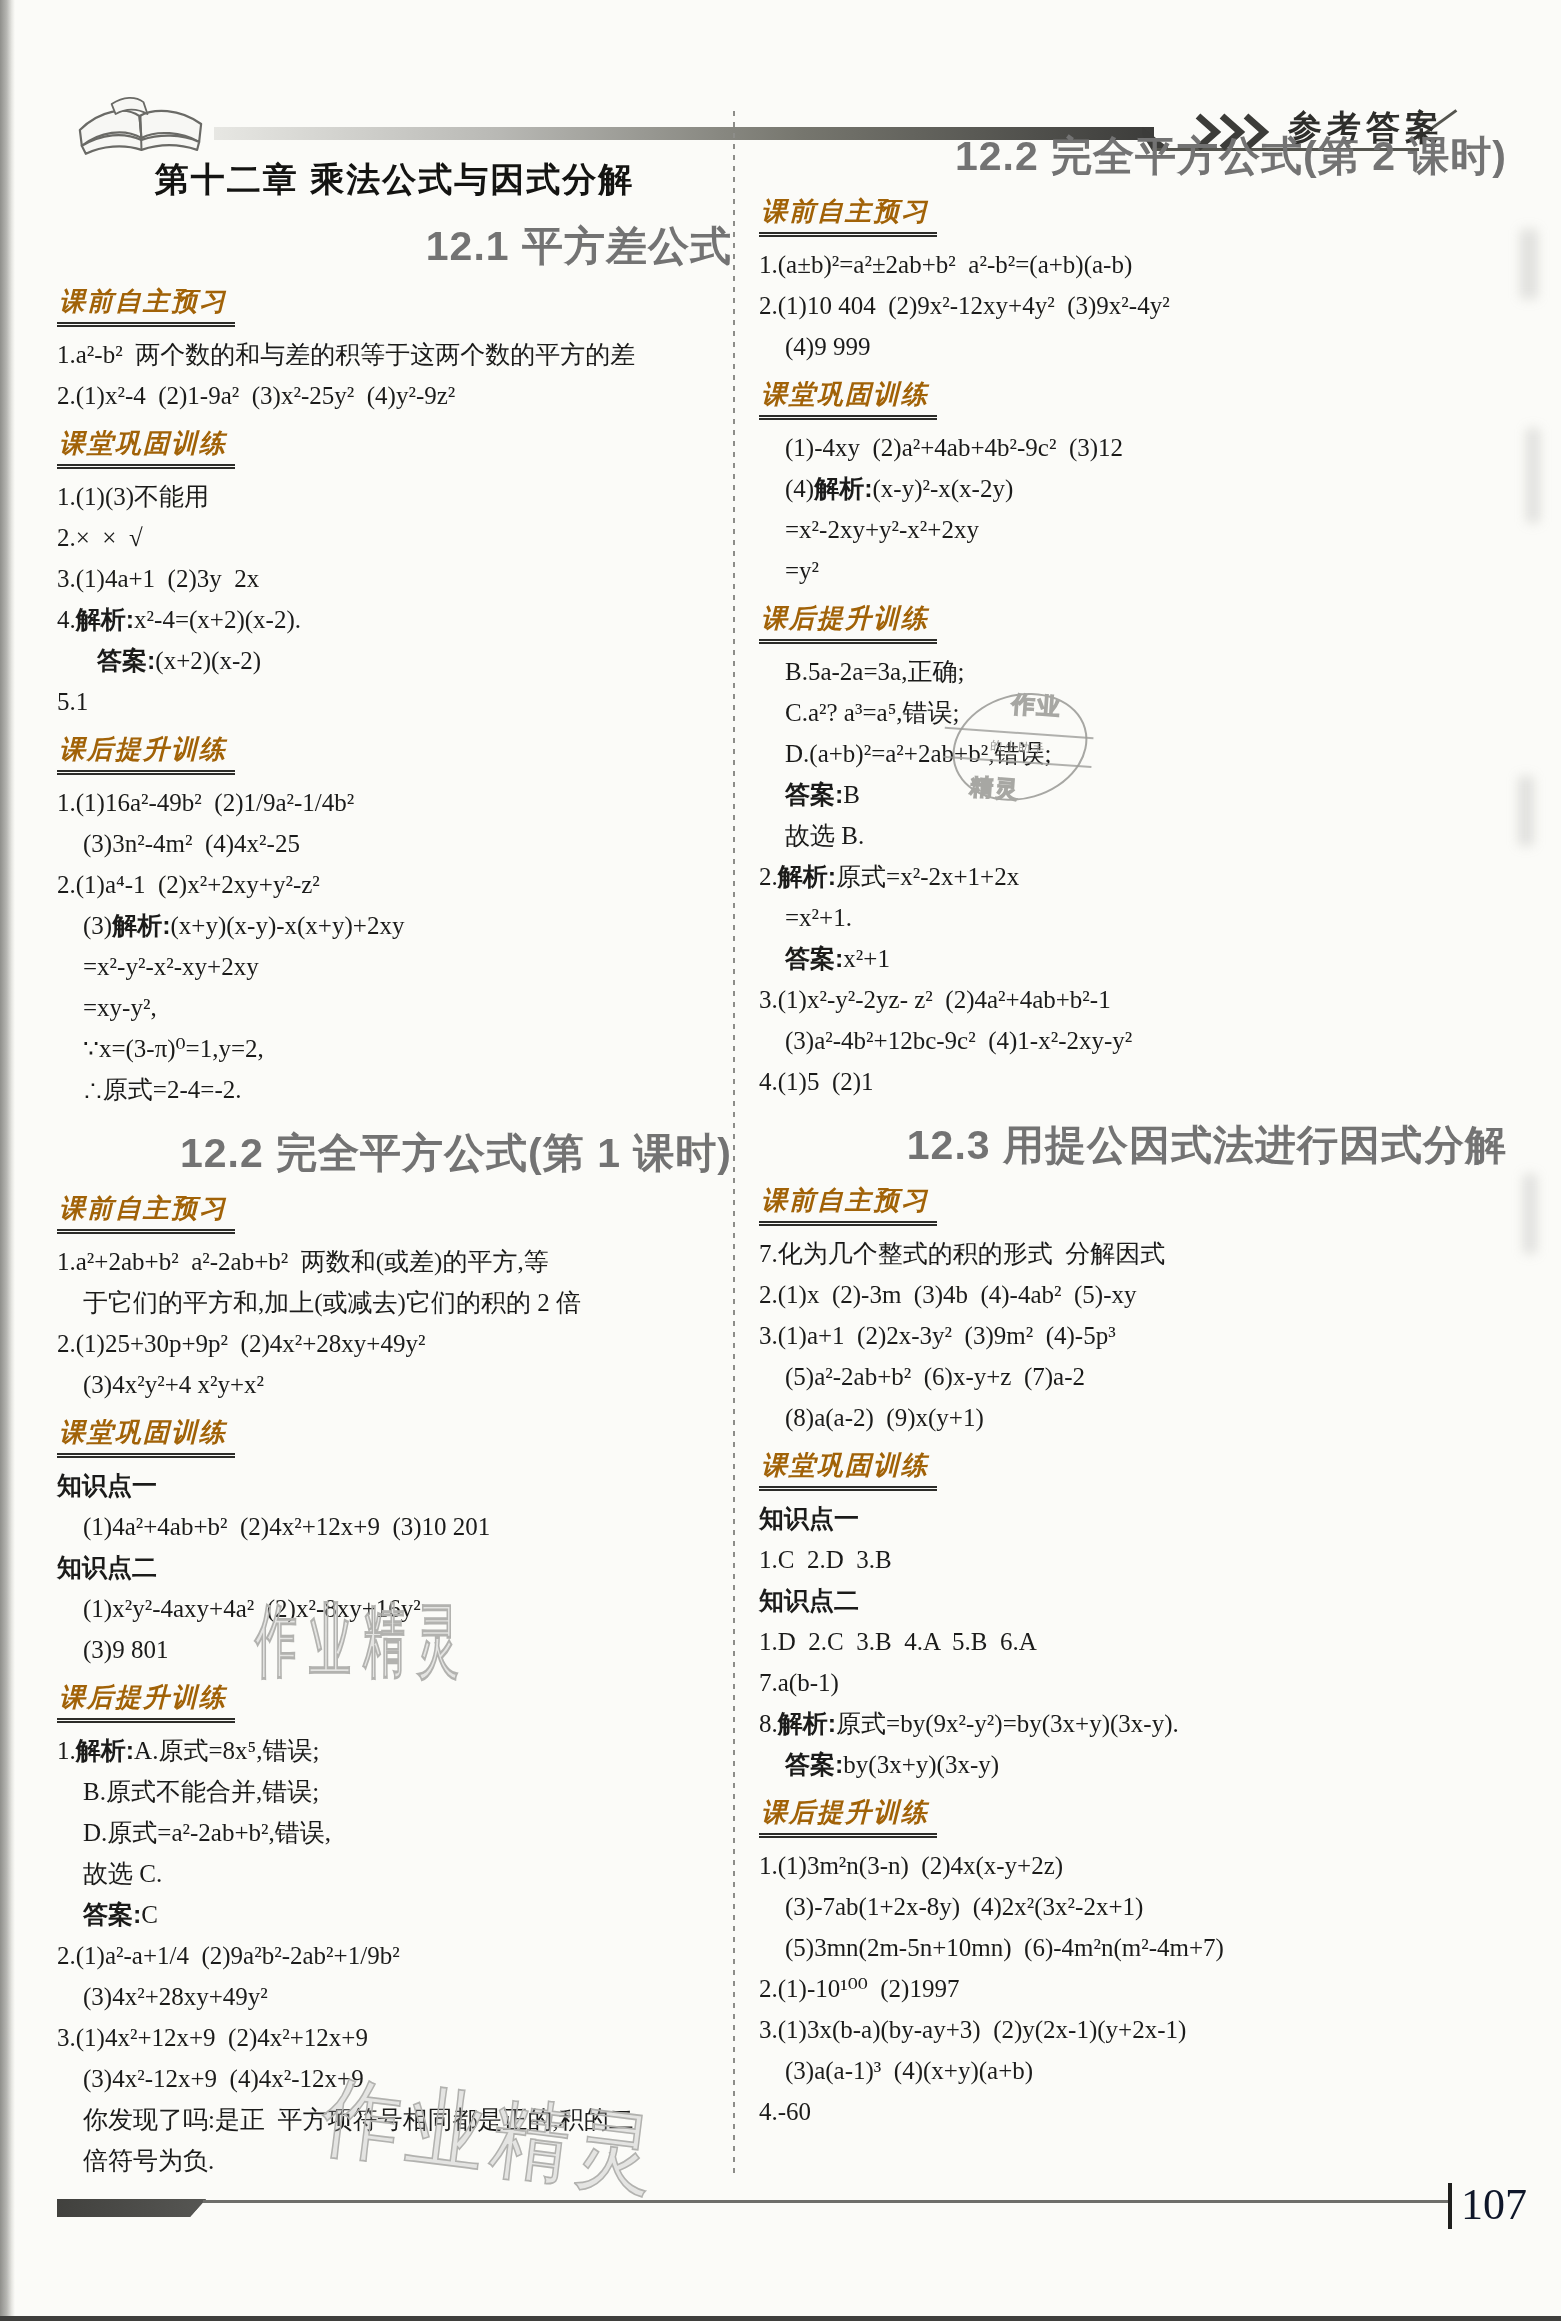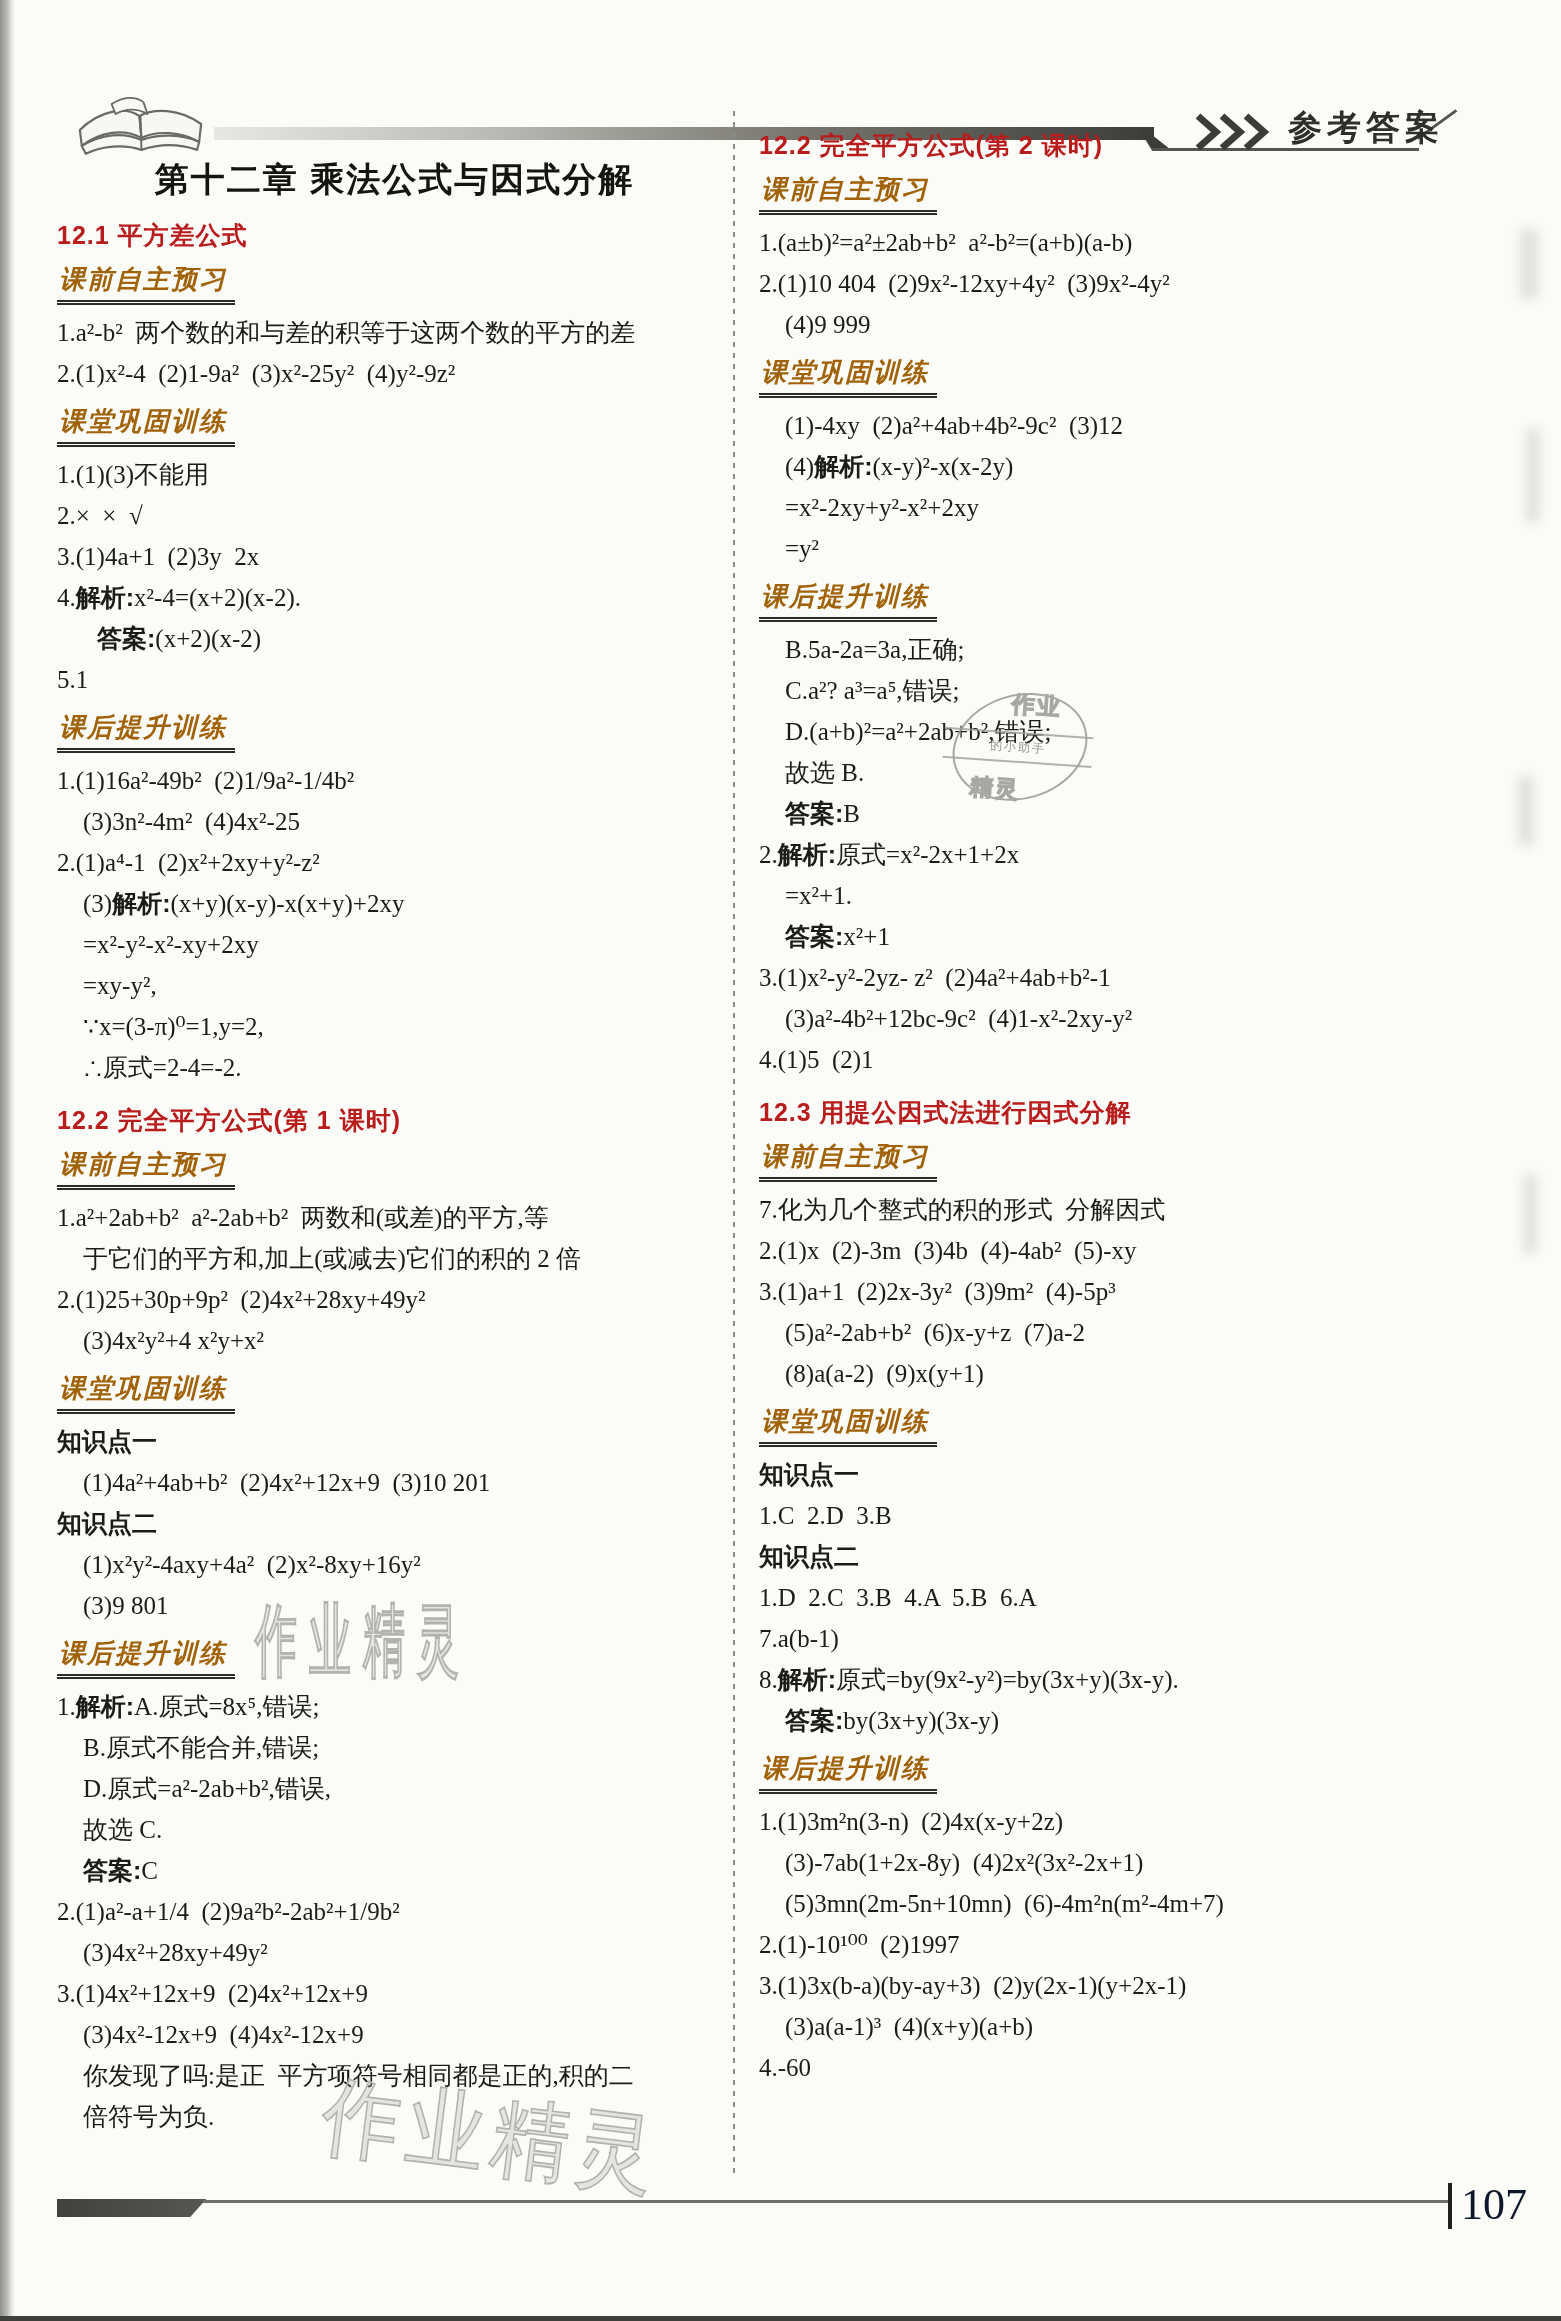--- a/index.html
+++ b/index.html
@@ -24,21 +24,21 @@
   
   .divider{position:absolute;left:733px;top:111px;width:2px;height:2068px;
     background:repeating-linear-gradient(to bottom,#8d8d89 0 5px,transparent 5px 11px);}
   
   .col{position:absolute;color:#1b1b1a;}
   #col-left{left:57px;top:155px;width:675px;}
   #col-right{left:759px;top:113px;width:748px;}
   .chapter-title{font-family:"Liberation Sans","DejaVu Sans",sans-serif;font-weight:700;
     font-size:34px;text-align:center;color:#141412;margin:2px 0 8px;letter-spacing:2px;}
   .sec-title{font-family:"Liberation Sans","DejaVu Sans",sans-serif;font-weight:700;
-    font-size:25px;text-align:left;color:#b91c1c;margin:16px 0 10px;letter-spacing:1px;}
+    font-size:41px;text-align:right;color:#737373;margin:16px 0 10px;letter-spacing:1px;}
   .subwrap{margin:10px 0 7px;}
   .subheader{display:inline-block;font-family:"Liberation Sans","DejaVu Sans",sans-serif;
     font-weight:700;font-style:italic;font-size:26px;color:#a16207;
     padding:0 8px 3px 2px;border-bottom:5px double #2c2c29;letter-spacing:2px;}
   .line{font-size:25px;line-height:41px;white-space:pre-wrap;}
   .line .bseg{font-family:"Liberation Sans","DejaVu Sans",sans-serif;font-weight:700;margin-top:40px;}
   .ind1{padding-left:26px;}
   .ind2{padding-left:40px;}
   
   .ftr-thick{position:absolute;left:57px;top:2199px;width:149px;height:18px;
@@ -160,22 +160,22 @@
       <div class="line ind1"><span>(4)9 999</span></div>
       <div class="subwrap"><span class="subheader">课堂巩固训练</span></div>
       <div class="line ind1"><span>(1)-4xy  (2)a²+4ab+4b²-9c²  (3)12</span></div>
       <div class="line ind1"><span>(4)</span><span class="bseg">解析:</span><span>(x-y)²-x(x-2y)</span></div>
       <div class="line ind1"><span>=x²-2xy+y²-x²+2xy</span></div>
       <div class="line ind1"><span>=y²</span></div>
       <div class="subwrap"><span class="subheader">课后提升训练</span></div>
       <div class="line ind1"><span>B.5a-2a=3a,正确;</span></div>
       <div class="line ind1"><span>C.a²? a³=a⁵,错误;</span></div>
       <div class="line ind1"><span>D.(a+b)²=a²+2ab+b²,错误;</span></div>
+      <div class="line ind1"><span class="bseg">答案:</span><span>B</span></div>
       <div class="line ind1"><span>故选 B.</span></div>
-      <div class="line ind1"><span class="bseg">答案:</span><span>B</span></div>
       <div class="line ind0"><span>2.</span><span class="bseg">解析:</span><span>原式=x²-2x+1+2x</span></div>
       <div class="line ind1"><span>=x²+1.</span></div>
       <div class="line ind1"><span class="bseg">答案:</span><span>x²+1</span></div>
       <div class="line ind0"><span>3.(1)x²-y²-2yz- z²  (2)4a²+4ab+b²-1</span></div>
       <div class="line ind1"><span>(3)a²-4b²+12bc-9c²  (4)1-x²-2xy-y²</span></div>
       <div class="line ind0"><span>4.(1)5  (2)1</span></div>
       <div class="sec-title">12.3  用提公因式法进行因式分解</div>
       <div class="subwrap"><span class="subheader">课前自主预习</span></div>
       <div class="line ind0"><span>7.化为几个整式的积的形式  分解因式</span></div>
       <div class="line ind0"><span>2.(1)x  (2)-3m  (3)4b  (4)-4ab²  (5)-xy</span></div>

